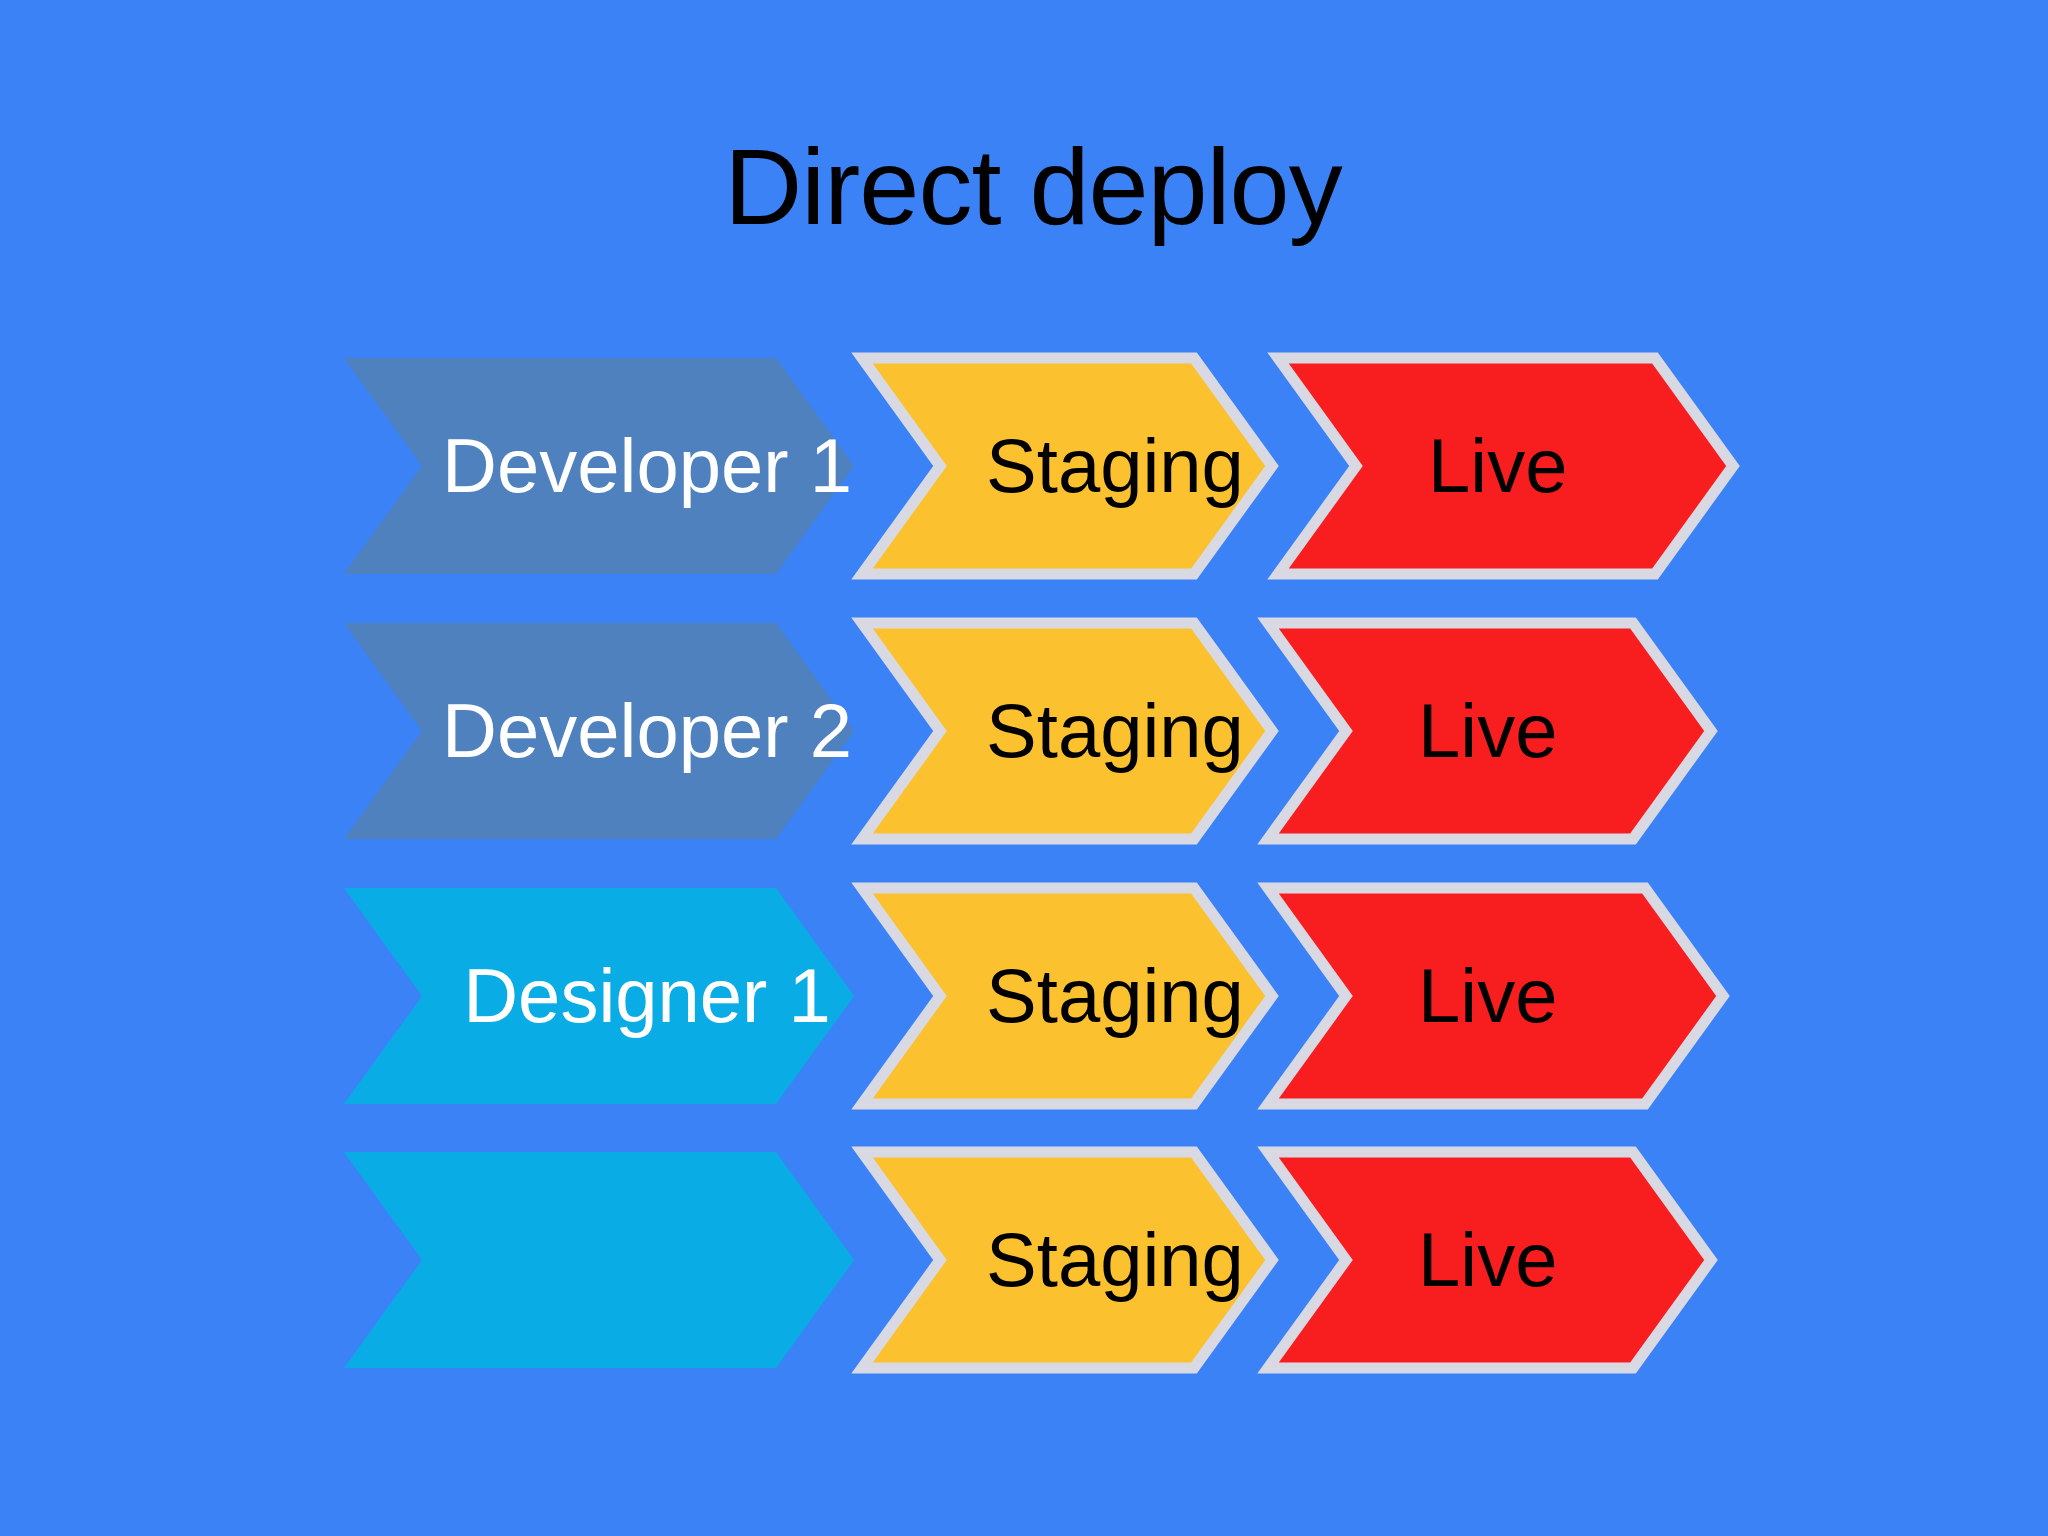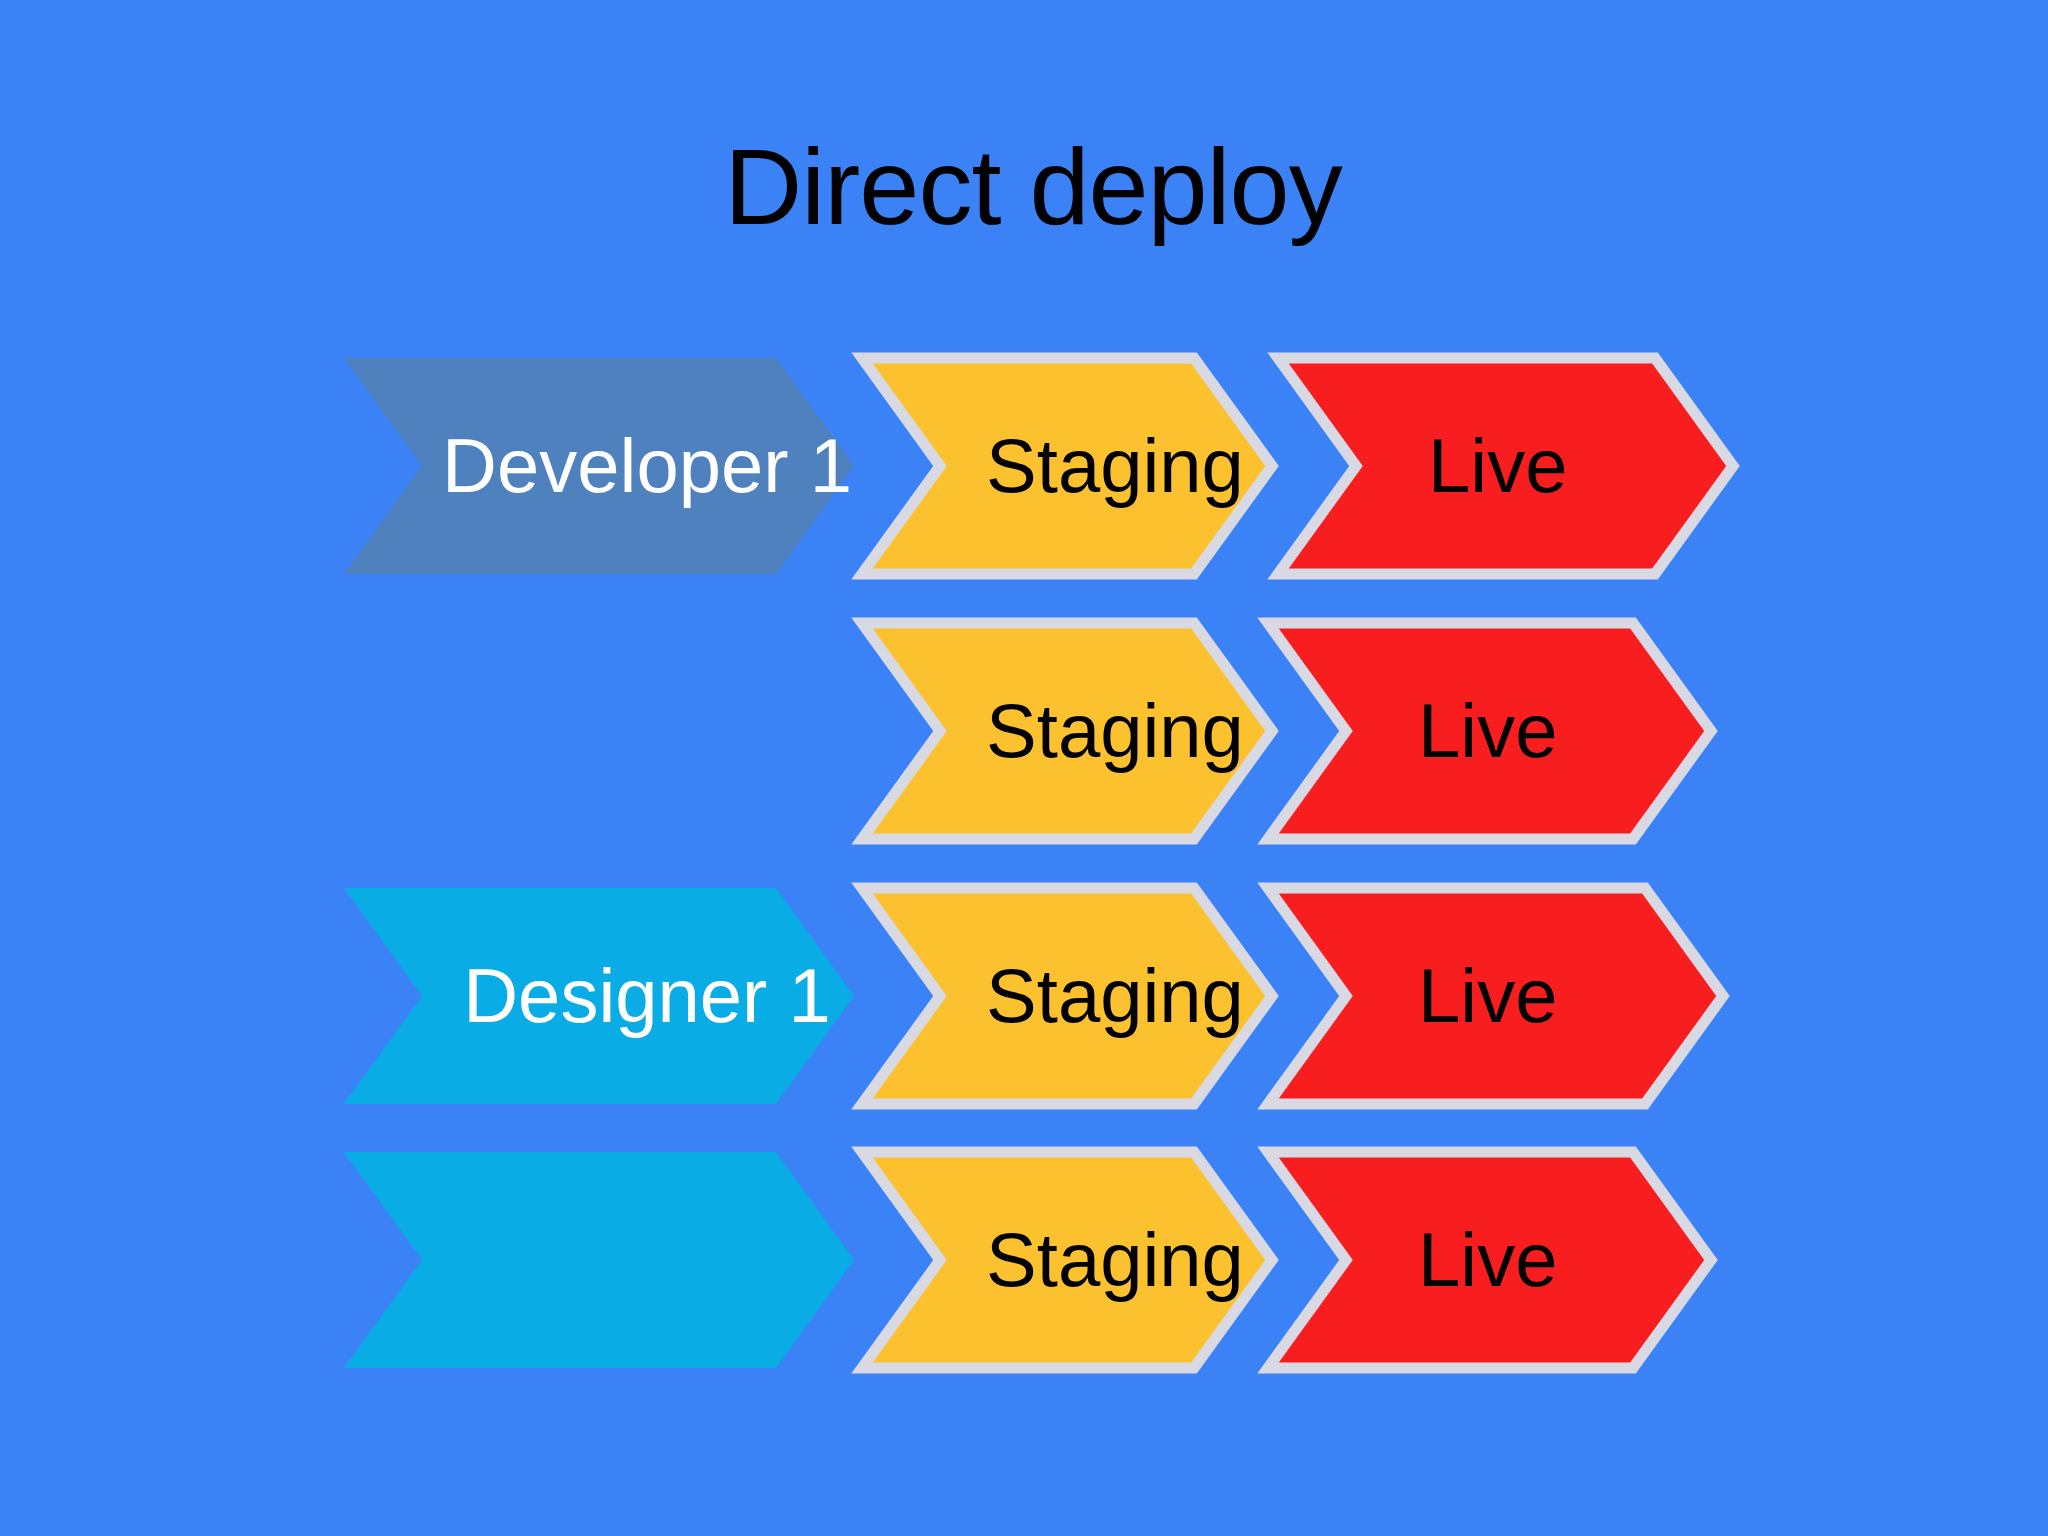--- a/index.html
+++ b/index.html
@@ -120,20 +120,28 @@
         <div class="chev chev-right" style="left: 1278px; width: 455px;">
           <div class="shape">
             <svg viewBox="0 0 455 216" preserveAspectRatio="none">
               <polygon points="0,0 377,0 455,108 377,216 0,216 78,108" fill="#F81E20" stroke="#D8D9E3" stroke-width="11" stroke-linejoin="miter"></polygon>
             </svg>
           </div>
           <span class="label">Live</span>
         </div>
       </div>
       <div class="row" style="top: 623px; left: 0px; width: 2048px; height: 216px;">
+        <div class="chev chev-left" style="left: 344px; width: 510px;">
+          <div class="shape">
+            <svg viewBox="0 0 510 216" preserveAspectRatio="none">
+              <polygon points="0,0 432,0 510,108 432,216 0,216 78,108" fill="#4E81BD"></polygon>
+            </svg>
+          </div>
+          <span class="label">Developer 2</span>
+        </div>
         <div class="chev chev-mid" style="left: 862px; width: 410px;">
           <div class="shape">
             <svg viewBox="0 0 410 216" preserveAspectRatio="none">
               <polygon points="0,0 332,0 410,108 332,216 0,216 78,108" fill="#FBC12E" stroke="#D8D9E3" stroke-width="11" stroke-linejoin="miter"></polygon>
             </svg>
           </div>
           <span class="label">Staging</span>
         </div>
         <div class="chev chev-right" style="left: 1268px; width: 443px;">
           <div class="shape">

